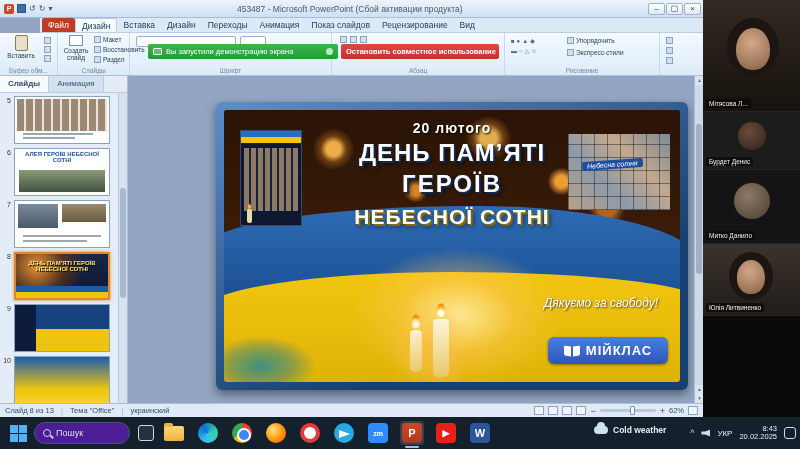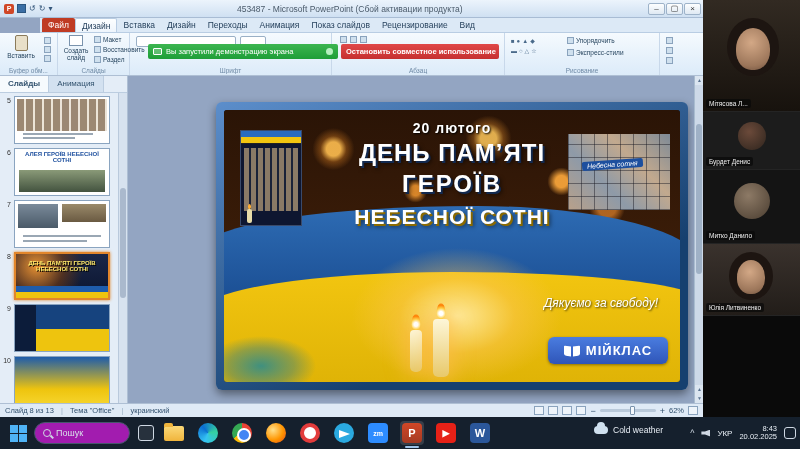--- a/index.html
+++ b/index.html
@@ -188,21 +188,21 @@
   .namechip { position:absolute; left:3px; bottom:3px; background:rgba(8,8,8,.7); color:#eee; font-size:6.5px;
     padding:1px 3px; border-radius:2px; max-width:88px; white-space:nowrap; overflow:hidden; }
 
   
   .taskbar { position:absolute; left:0; top:417px; width:800px; height:32px; background:#15202d; }
   .tb { position:absolute; top:4px; width:24px; height:24px; border-radius:4px; display:flex;
     align-items:center; justify-content:center; font-size:12px; font-weight:bold; color:#fff; }
   .winlogo { display:grid; grid-template-columns:8px 8px; grid-template-rows:8px 8px; gap:1px; }
   .winlogo div { background:#4fb3f6; }
   .searchpill { position:absolute; left:34px; top:5px; width:96px; height:22px; border-radius:11px;
-    background:#a21caf; border:1px solid #46566c; display:flex; align-items:center; gap:5px; padding:0 8px;
+    background:#4c1d95; border:1px solid #46566c; display:flex; align-items:center; gap:5px; padding:0 8px;
     color:#d8e0ea; font-size:9px; }
   .lens { width:8px; height:8px; border:1.5px solid #cfd8e3; border-radius:50%; position:relative; }
   .lens:after { content:""; position:absolute; left:6px; top:6px; width:4px; height:1.5px; background:#cfd8e3;
     transform:rotate(45deg); }
   .taskview { position:absolute; left:138px; top:8px; width:16px; height:16px; border:1.5px solid #cfd8e3;
     border-radius:3px; background:rgba(255,255,255,.08); }
   .folder { width:20px; height:15px; background:linear-gradient(#fbd978,#f0b43c); border-radius:2px; position:relative; }
   .folder:before { content:""; position:absolute; left:0; top:-3px; width:9px; height:4px;
     background:#f0b43c; border-radius:2px 2px 0 0; }
   .circle-ic { width:20px; height:20px; border-radius:50%; }
@@ -218,21 +218,21 @@
   .sq-ic { width:20px; height:20px; border-radius:4px; display:flex; align-items:center;
     justify-content:center; color:#fff; font-weight:bold; font-size:11px; }
   .zoom-ic { background:#2d8cff; font-size:7px; }
   .ppt-ic { background:linear-gradient(#d04727,#a53a22); }
   .yt-ic { background:#e62117; font-size:9px; }
   .word-ic { background:#2b579a; }
   .tb.active { background:rgba(255,255,255,.14); }
   .tb.active:after { content:""; position:absolute; bottom:-3px; left:5px; width:14px; height:2px;
     background:#9fc3e8; border-radius:1px; }
   .weather { position:absolute; left:594px; top:8px; display:flex; align-items:center; gap:5px;
-    color:#e8eef5; font-size:8.5px; }
+    color:#e8eef5; font-size:8.5px;font-weight:bold; }
   .cloud { width:14px; height:8px; background:#cfe0ee; border-radius:6px; position:relative; }
   .cloud:before { content:""; position:absolute; left:3px; top:-4px; width:8px; height:8px;
     background:#cfe0ee; border-radius:50%; }
   .tray { position:absolute; right:4px; top:0; height:32px; display:flex; align-items:center; gap:7px;
     color:#e8eef5; font-size:8px; }
   .chev { font-size:9px; color:#cfd8e3; }
   .spk { width:9px; height:7px; position:relative; background:#cfd8e3;
     clip-path:polygon(0 30%,40% 30%,100% 0,100% 100%,40% 70%,0 70%); }
   .clock { text-align:right; font-size:7.5px; line-height:8.5px; }
   .bell { width:12px; height:12px; border:1.5px solid #cfd8e3; border-radius:3px; }

